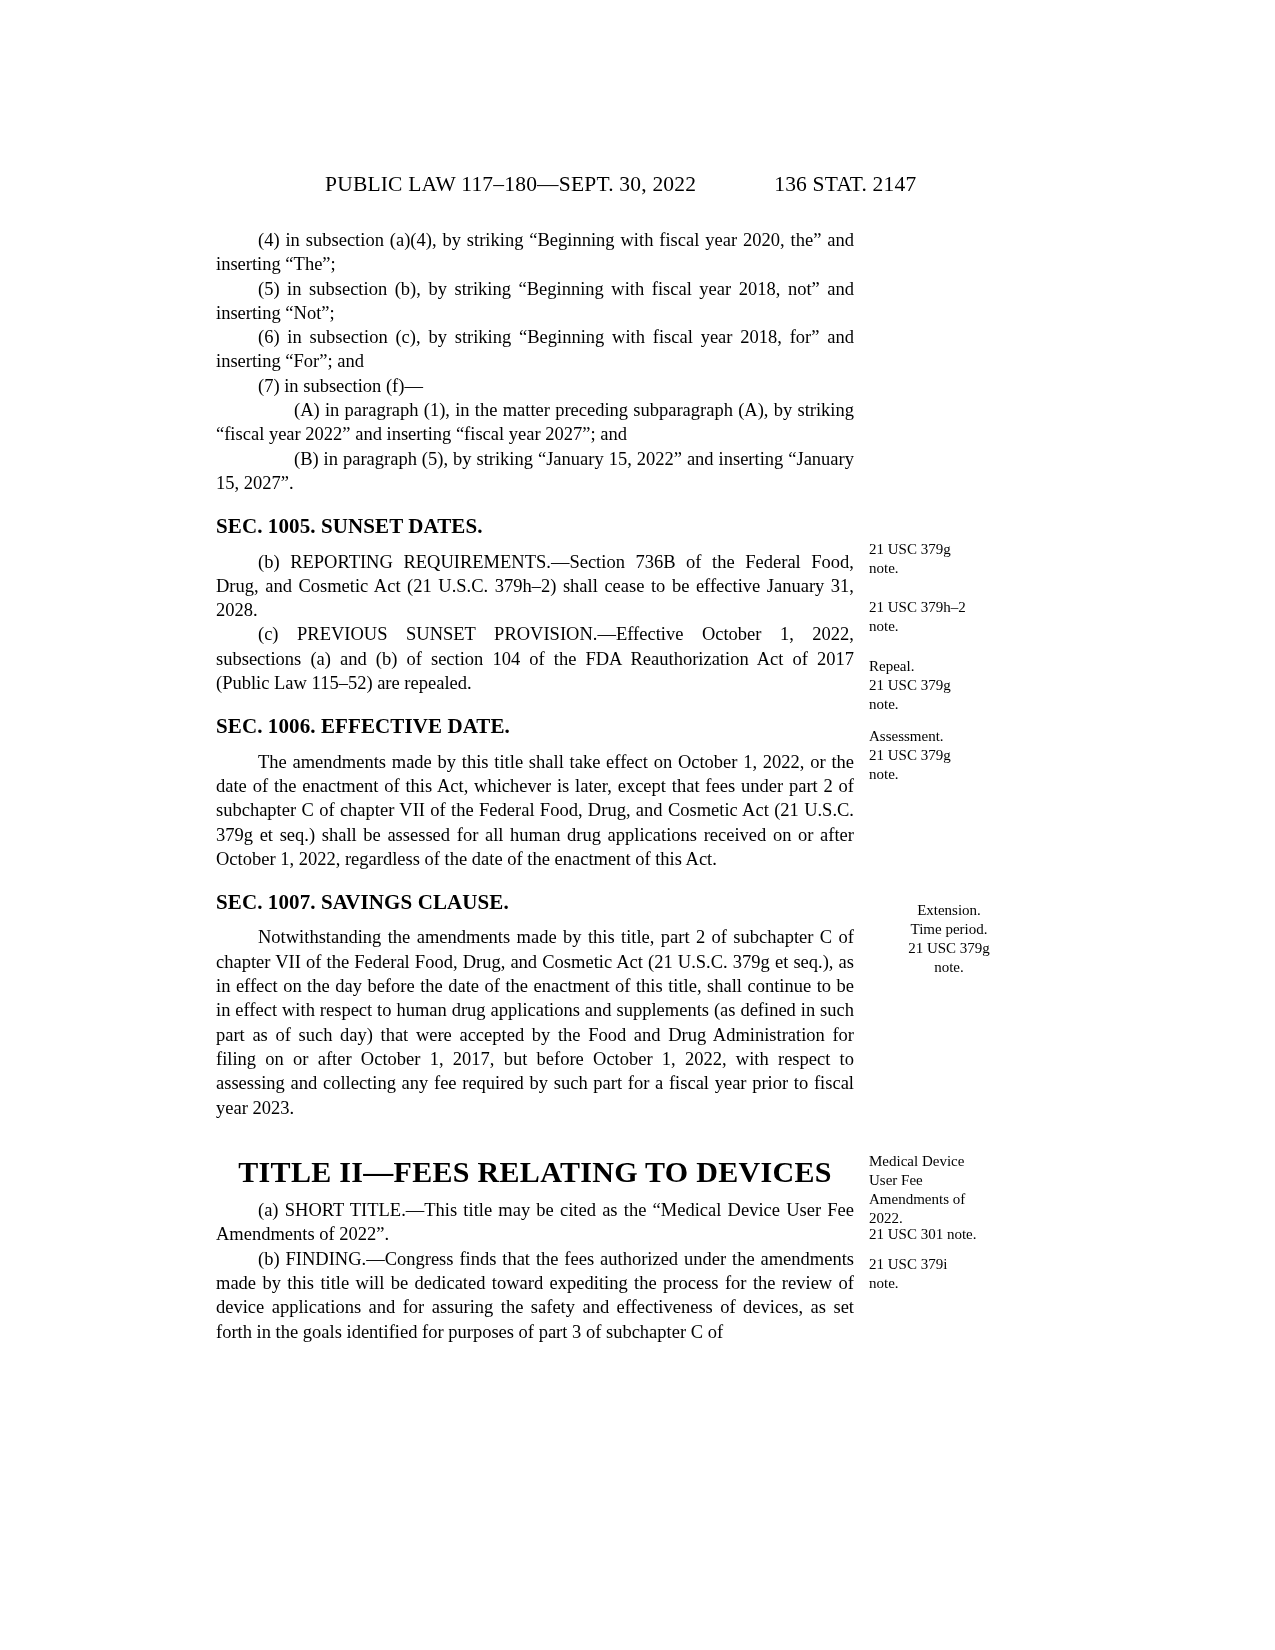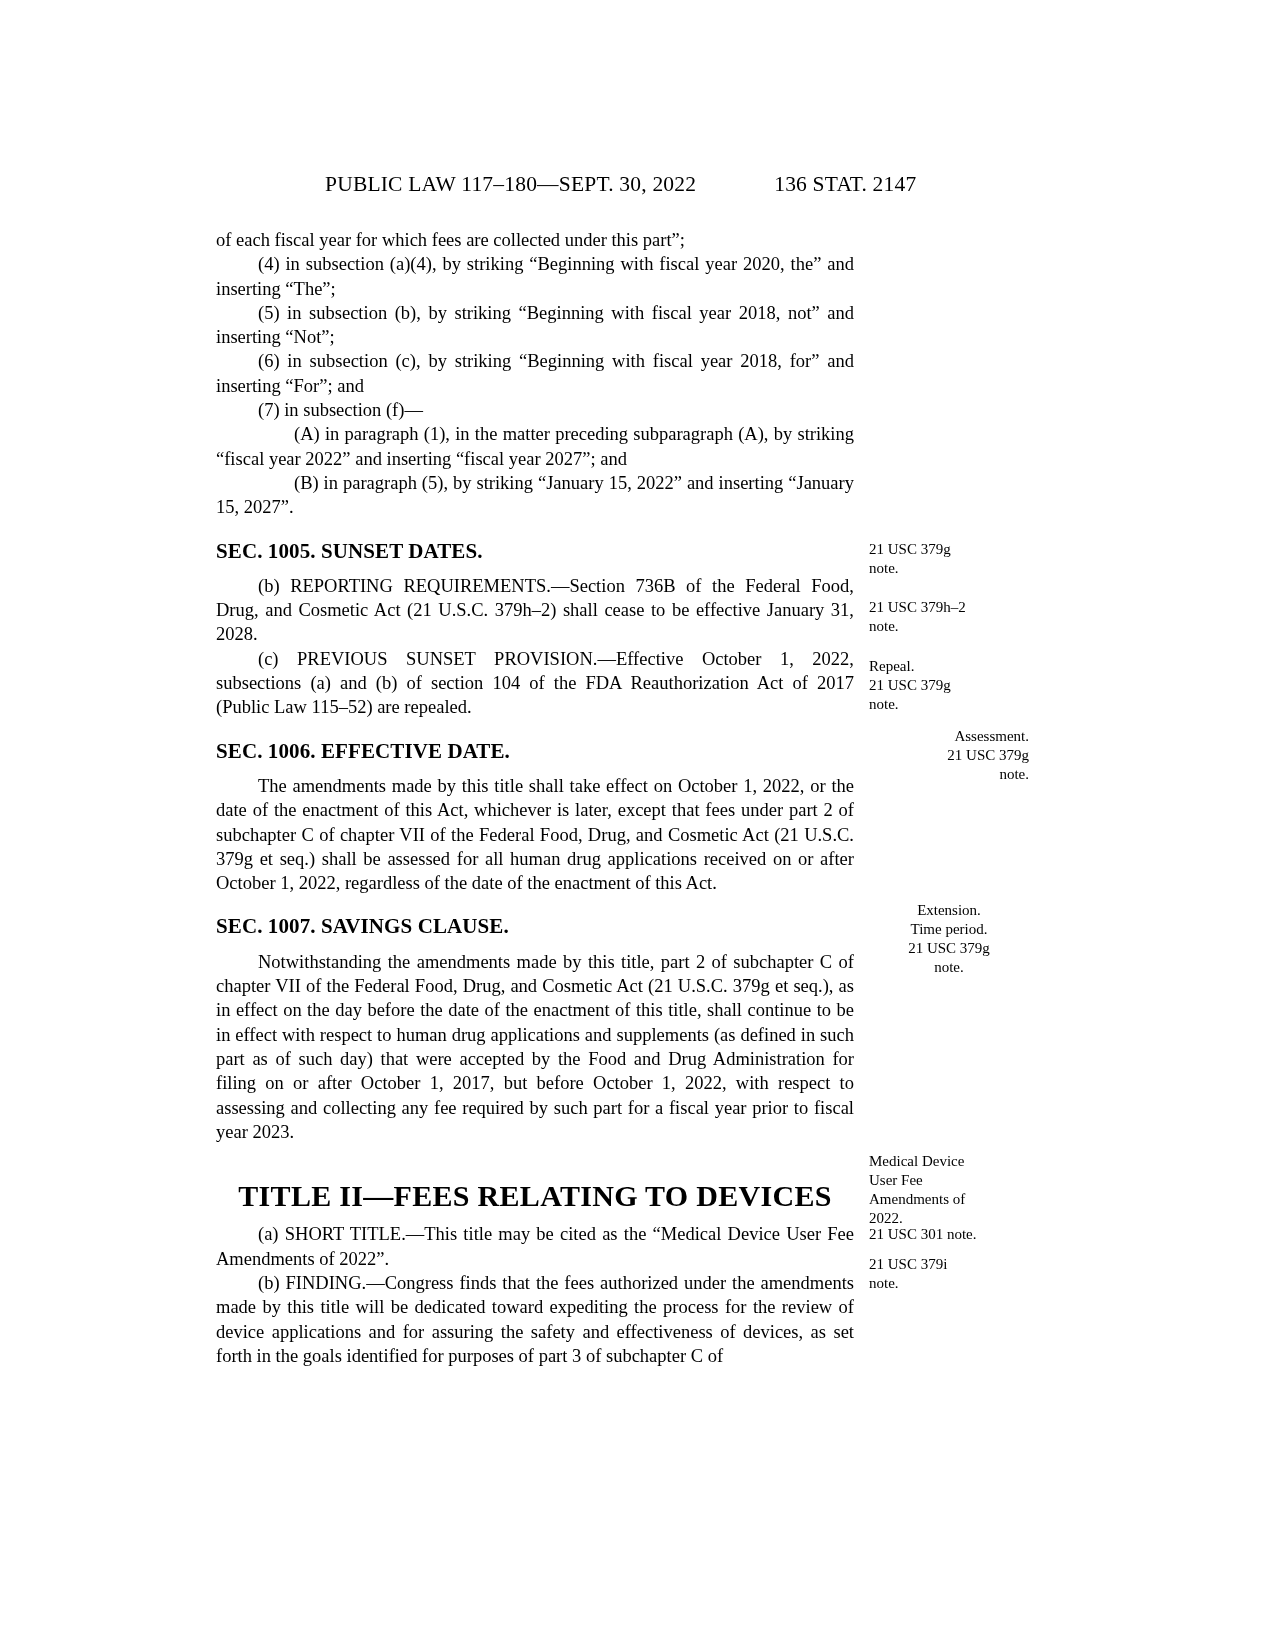--- a/index.html
+++ b/index.html
@@ -100,21 +100,20 @@
 <body>
 
 <div class="page">
 
   <div class="running-head">
     <span class="rh-left">PUBLIC LAW 117–180—SEPT. 30, 2022</span><span class="rh-right">136 STAT. 2147</span>
   </div>
 
   <div class="body-col">
 
-    <p class="noindent">of each fiscal year for which fees are collected under this part”;</p>
     <p class="indent1">(4) in subsection (a)(4), by striking “Beginning with fiscal year 2020, the” and inserting “The”;</p>
     <p class="indent1">(5) in subsection (b), by striking “Beginning with fiscal year 2018, not” and inserting “Not”;</p>
     <p class="indent1">(6) in subsection (c), by striking “Beginning with fiscal year 2018, for” and inserting “For”; and</p>
     <p class="indent1">(7) in subsection (f)—</p>
     <p class="indent2">(A) in paragraph (1), in the matter preceding subparagraph (A), by striking “fiscal year 2022” and inserting “fiscal year 2027”; and</p>
     <p class="indent2">(B) in paragraph (5), by striking “January 15, 2022” and inserting “January 15, 2027”.</p>
 
     <p class="sec-head">SEC. 1005. SUNSET DATES.</p>
 
 
@@ -144,21 +143,21 @@
       </div>
       <div class="mnote" style="position: absolute; top: 58px; left: 0px; width: 160px;">
         <div>21 USC 379h–2</div>
         <div>note.</div>
       </div>
       <div class="mnote" style="position: absolute; top: 117px; left: 0px; width: 160px;">
         <div>Repeal.</div>
         <div>21 USC 379g</div>
         <div>note.</div>
       </div>
-      <div class="mnote" style="position: absolute; top: 187px; left: 0px; width: 160px; text-align: right;">
+      <div class="mnote" style="position: absolute; top: 187px; left: 0px; width: 160px;">
         <div>Assessment.</div>
         <div>21 USC 379g</div>
         <div>note.</div>
       </div>
       <div class="mnote" style="position: absolute; top: 361px; left: 0px; width: 160px; text-align: center;">
         <div>Extension.</div>
         <div>Time period.</div>
         <div>21 USC 379g</div>
         <div>note.</div>
       </div>

